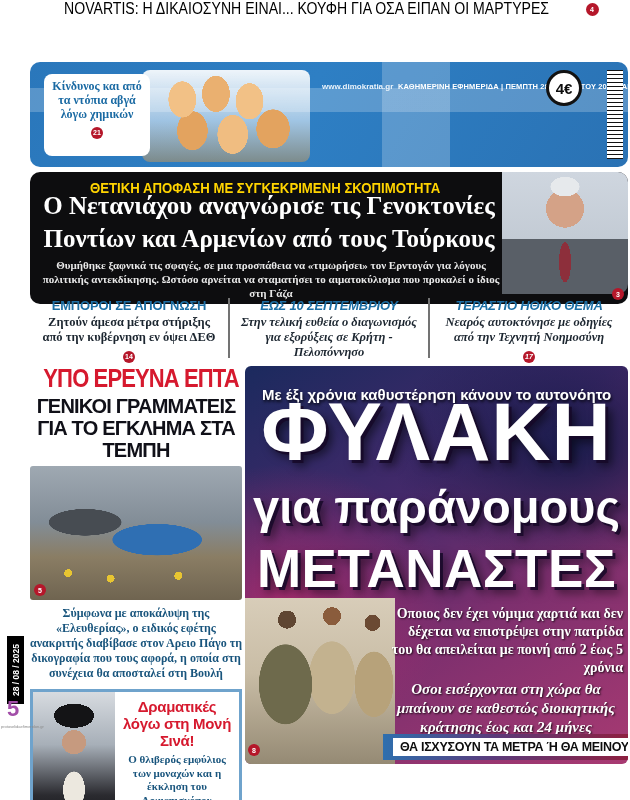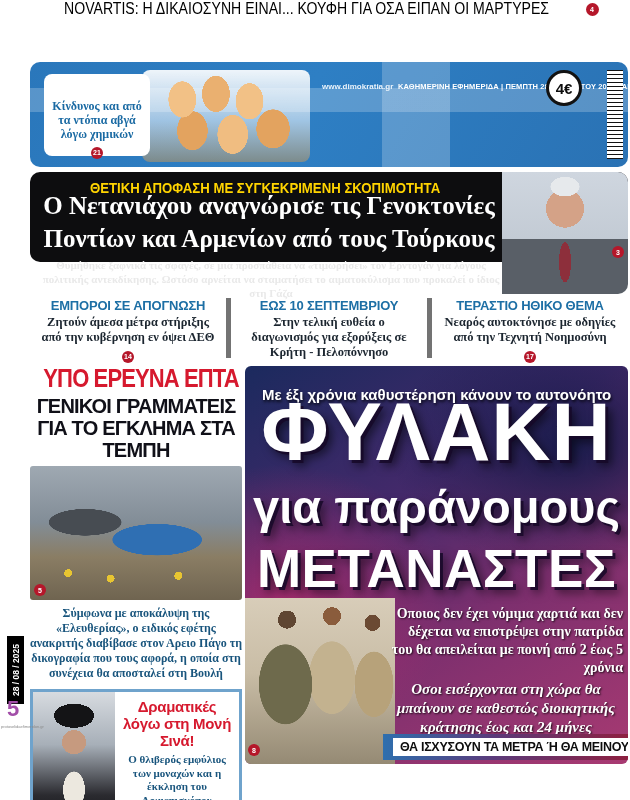--- a/index.html
+++ b/index.html
@@ -21,21 +21,21 @@
   .masthead{position:absolute;left:30px;top:62px;width:598px;height:105px;
             background:linear-gradient(120deg,#2a77bb 0%,#2e7fc4 45%,#2a72b4 100%);
             border-radius:10px;}
   .masthead::before{content:"";position:absolute;inset:0;border-radius:10px;
             background:
               linear-gradient(180deg,transparent 26px,rgba(255,255,255,.22) 26px,rgba(255,255,255,.22) 50px,transparent 50px),
               linear-gradient(90deg,transparent 352px,rgba(255,255,255,.22) 352px,rgba(255,255,255,.22) 420px,transparent 420px);}
   .egg-teaser{position:absolute;left:14px;top:12px;width:106px;height:82px;background:#fff;
               border-radius:8px;z-index:3;padding:5px 6px;box-sizing:border-box;text-align:center;}
   .egg-teaser .t{font-family:"Liberation Serif",serif;font-weight:bold;color:#1a6aa3;
-                 font-size:12px;line-height:14px;margin-top:20px;}
+                 font-size:12px;line-height:14px;}
   .egg-teaser .badge{margin-top:2px;}
   .eggs-photo{position:absolute;left:112px;top:8px;width:168px;height:92px;z-index:2;border-radius:8px;
       background:
         radial-gradient(ellipse 20px 26px at 24% 32%,#f2c186 0 69%,rgba(0,0,0,0) 70%),
         radial-gradient(ellipse 20px 26px at 44% 26%,#eab070 0 69%,rgba(0,0,0,0) 70%),
         radial-gradient(ellipse 20px 26px at 64% 34%,#f2c186 0 69%,rgba(0,0,0,0) 70%),
         radial-gradient(ellipse 22px 28px at 30% 66%,#e3a35f 0 69%,rgba(0,0,0,0) 70%),
         radial-gradient(ellipse 22px 28px at 54% 70%,#f0bd81 0 69%,rgba(0,0,0,0) 70%),
         radial-gradient(ellipse 24px 28px at 78% 64%,#e3a35f 0 69%,rgba(0,0,0,0) 70%),
         linear-gradient(180deg,rgba(255,255,255,.92) 0%,rgba(255,255,255,.55) 55%,rgba(190,150,95,.55) 100%);}
@@ -46,41 +46,41 @@
         font-family:"Liberation Serif",serif;font-weight:bold;color:#fff;font-size:64px;
         letter-spacing:-2px;text-shadow:0 3px 4px rgba(0,0,0,.28);}
   .price-badge{position:absolute;right:46px;top:8px;width:36px;height:36px;border-radius:50%;
         background:#fff;border:3px solid #121212;box-sizing:border-box;z-index:4;
         display:flex;align-items:center;justify-content:center;font-weight:bold;font-size:15px;color:#0d0d0d;}
   .barcode{position:absolute;right:2px;top:4px;width:22px;height:97px;background:#fff;border-radius:3px;z-index:4;
         background-image:repeating-linear-gradient(180deg,#111 0 1.5px,rgba(0,0,0,0) 1.5px 4px);
         background-clip:content-box;padding:4px 3px;box-sizing:border-box;}
 
   
-  .neta{position:absolute;left:30px;top:172px;width:598px;height:90px;background:#0d0d0f;border-radius:10px;}
+  .neta{position:absolute;left:30px;top:172px;width:598px;height:132px;background:#0d0d0f;border-radius:10px;}
   .neta-kicker{position:absolute;left:0;top:7px;width:470px;text-align:center;color:#ffd400;
                font-weight:bold;font-size:15px;}
   .neta-h{position:absolute;left:0;width:478px;text-align:center;color:#fff;
           font-family:"Liberation Serif",serif;font-weight:bold;font-size:25px;line-height:27px;}
   .neta-h.l1{top:20px;text-align:center;} .neta-h.l2{top:53px;}
   .neta-sub{position:absolute;left:10px;top:86px;width:462px;text-align:center;color:#e9e9e9;
             font-family:"Liberation Serif",serif;font-weight:bold;font-size:11px;line-height:14px;}
   .neta-photo{position:absolute;right:0;top:0;width:126px;height:122px;border-radius:0 10px 10px 0;
       background:
         radial-gradient(ellipse 24px 16px at 50% 12%,#e6e9ec 0 60%,rgba(0,0,0,0) 61%),
         radial-gradient(circle 19px at 50% 30%,#d4a287 0 100%,rgba(0,0,0,0) 100%),
         radial-gradient(ellipse 6px 20px at 50% 74%,#8d2f3b 0 100%,rgba(0,0,0,0) 100%),
         linear-gradient(180deg,rgba(0,0,0,0) 55%,#595f67 55%),
         linear-gradient(180deg,#cfd6df 0%,#b9c2cc 100%);}
   .neta .badge{right:4px;bottom:4px;}
 
   
   .tstrip{position:absolute;left:30px;top:298px;width:598px;height:60px;display:flex;}
   .tcol{flex:1;text-align:center;padding:0 8px;position:relative;}
-  .tcol + .tcol{border-left:5px solid #737373;}
+  .tcol + .tcol{border-left:2px solid #737373;font-style:italic;}
   .tcol .k{color:#1d6fa5;font-weight:bold;font-size:13px;letter-spacing:-.2px;}
   .tcol .x{margin-top:2px;color:#1c2630;font-family:"Liberation Serif",serif;font-weight:bold;
            font-size:12.5px;line-height:15px;text-align:center;}
   .tcol .badge{margin-top:3px;}
 
   
   .lcol{position:absolute;left:30px;top:364px;width:212px;}
   .tempi-kicker{text-align:center;color:#d6192e;font-weight:bold;font-size:25px;letter-spacing:-1px;}
   .tempi-h{text-align:center;color:#101018;font-weight:bold;font-size:20px;line-height:22px;letter-spacing:-.8px;margin-top:2px;}
   .train-photo{position:relative;margin-top:5px;width:212px;height:134px;border-radius:3px;

